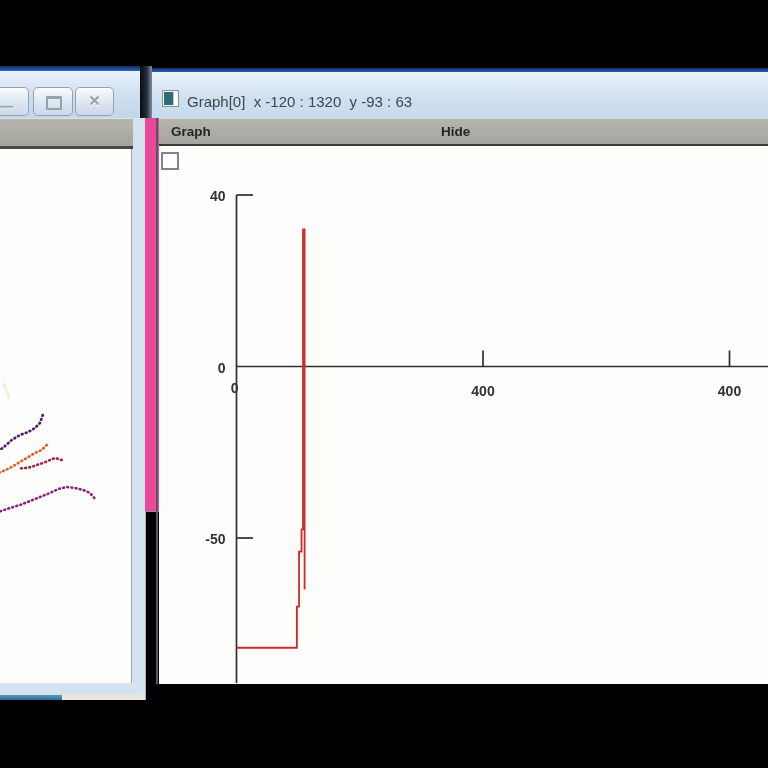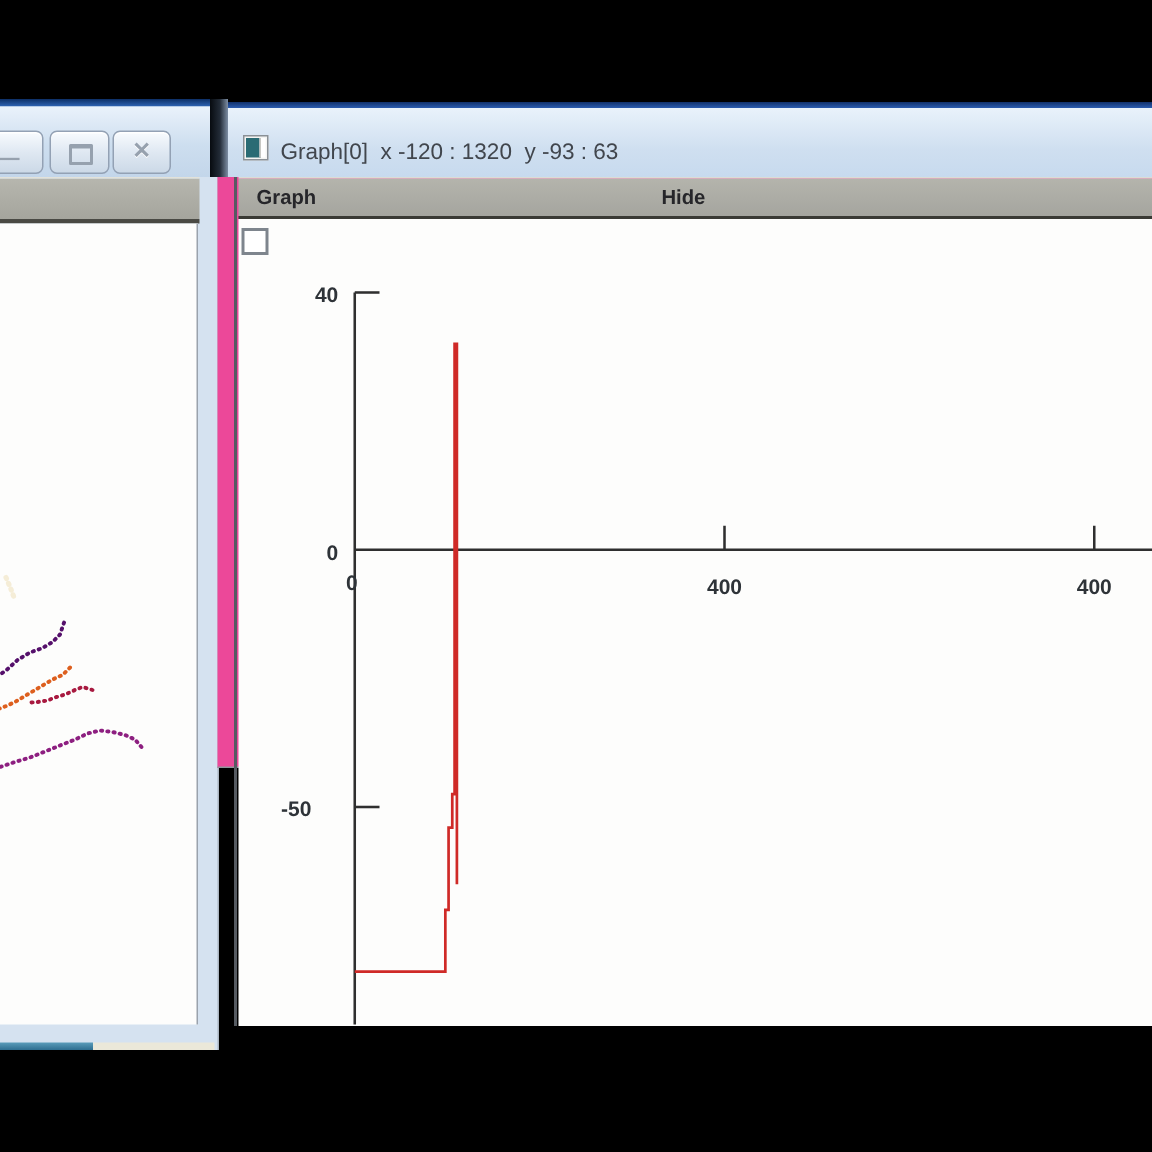--- a/index.html
+++ b/index.html
@@ -129,19 +129,19 @@
         <line x1="324" y1="204.5" x2="324" y2="220.5" stroke="#2f2f2f" stroke-width="1.7"></line>
         <line x1="570.5" y1="204.5" x2="570.5" y2="220.5" stroke="#2f2f2f" stroke-width="1.7"></line>
         <line x1="77.5" y1="49" x2="94" y2="49" stroke="#2f2f2f" stroke-width="1.7"></line>
         <line x1="77.5" y1="392" x2="94" y2="392" stroke="#2f2f2f" stroke-width="1.7"></line>
         <polyline points="77.5,501.76 137.89249999999998,501.76 137.89249999999998,460.6 140.049375,460.6 140.049375,405.72 142.514375,405.72 142.514375,383.425 144.055,383.425 144.055,83.29999999999998 145.59562499999998,83.29999999999998 145.59562499999998,443.45000000000005" fill="none" stroke="#cf2a27" stroke-width="1.8"></polyline>
       </svg>
     <div id="drag-box" class="abs"></div>
     <div id="graph-labels">
         <div class="tick-label right" style="left: 10.5px; top: 42px; width: 56px;">40</div>
         <div class="tick-label right" style="left: 10.5px; top: 213.5px; width: 56px;">0</div>
-        <div class="tick-label right" style="left: 10.5px; top: 385px; width: 56px; text-align: center;">-50</div>
+        <div class="tick-label right" style="left: 10.5px; top: 385px; width: 56px;">-50</div>
         <div class="tick-label right" style="left: 23.5px; top: 233.5px; width: 56px;">0</div>
         <div class="tick-label center" style="left: 294px; top: 236.5px; width: 60px;">400</div>
         <div class="tick-label center" style="left: 540.5px; top: 236.5px; width: 60px;">400</div>
       </div>
   </div>
 </div>
 
 </body></html>

